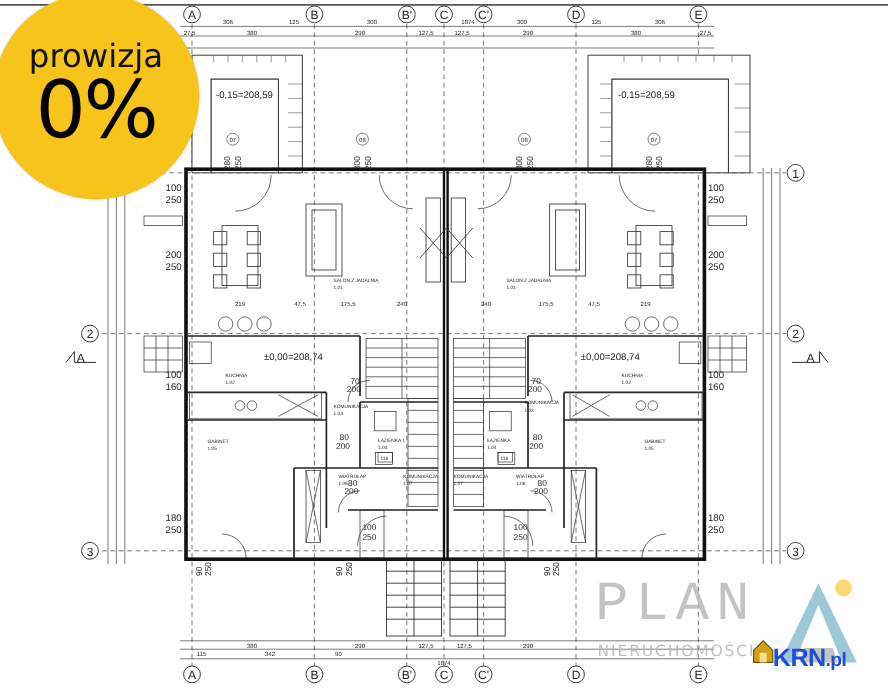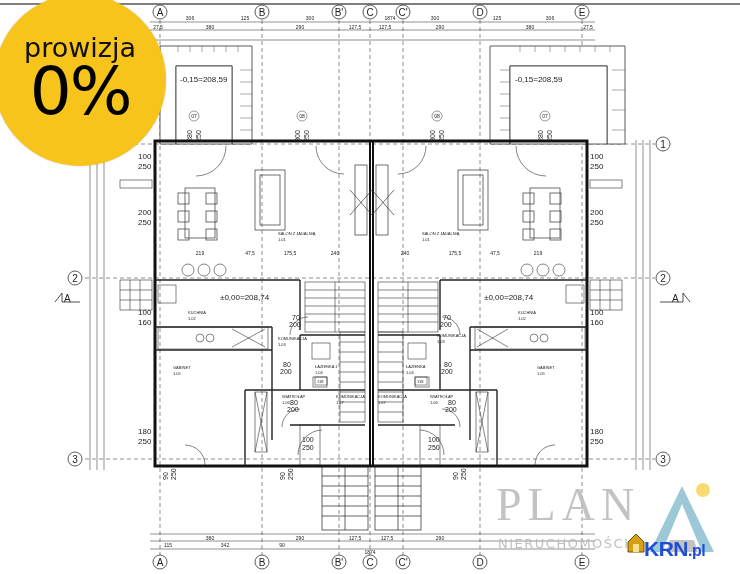--- a/index.html
+++ b/index.html
@@ -6,21 +6,21 @@
   body{width:740px;height:574px;position:relative;overflow:hidden;font-family:"Liberation Sans",sans-serif;}
   #plan{position:absolute;left:0;top:0;width:740px;height:574px;}
   .axis-label{font-family:"Liberation Sans",sans-serif;font-size:10px;fill:#222;}
   .dim{font-family:"Liberation Sans",sans-serif;font-size:5px;fill:#222;}
   .room{font-family:"Liberation Sans",sans-serif;font-size:4px;fill:#222;}
   .note{font-family:"Liberation Sans",sans-serif;font-size:8px;fill:#222;}
   .note-small{font-family:"Liberation Sans",sans-serif;font-size:7px;fill:#222;}
   .badge{position:absolute;left:-6px;top:-6px;width:172px;height:172px;border-radius:50%;background:#f7c41c;box-shadow:0 0 2px rgba(0,0,0,0.2);}
   .badge-top{position:absolute;left:0;width:172px;top:38px;text-align:center;font-family:"DejaVu Sans",sans-serif;font-size:27px;color:#111;letter-spacing:0px;}
   .badge-main{position:absolute;left:0;width:172px;top:62px;text-align:center;font-family:"DejaVu Sans",sans-serif;font-size:66px;color:#000;line-height:72px;letter-spacing:-2px;}
-  .wm-plan{position:absolute;left:496px;top:478px;font-family:Liberation Serif, serif;font-size:46px;color:#b9b9b9;letter-spacing:6px;font-weight:300;opacity:0.85;}
+  .wm-plan{position:absolute;left:496px;top:478px;font-family:Liberation Mono, monospace;font-size:46px;color:#b9b9b9;letter-spacing:6px;font-weight:300;opacity:0.85;}
   .wm-sub{position:absolute;left:498px;top:536px;font-family:"DejaVu Sans",sans-serif;font-size:13px;color:#b9b9b9;letter-spacing:1.5px;opacity:0.9;}
   .krn{position:absolute;left:644px;top:537px;font-family:"Liberation Sans",sans-serif;font-size:21px;color:#1d4ed8;font-weight:bold;letter-spacing:-0.5px;}
   .krn small{font-size:16px;font-weight:bold;}
 </style>
 </head>
 <body>
 
 <svg id="plan" viewBox="0 0 740 574" xmlns="http://www.w3.org/2000/svg">
   <rect x="0" y="0" width="740" height="574" fill="#ffffff"></rect>
 

